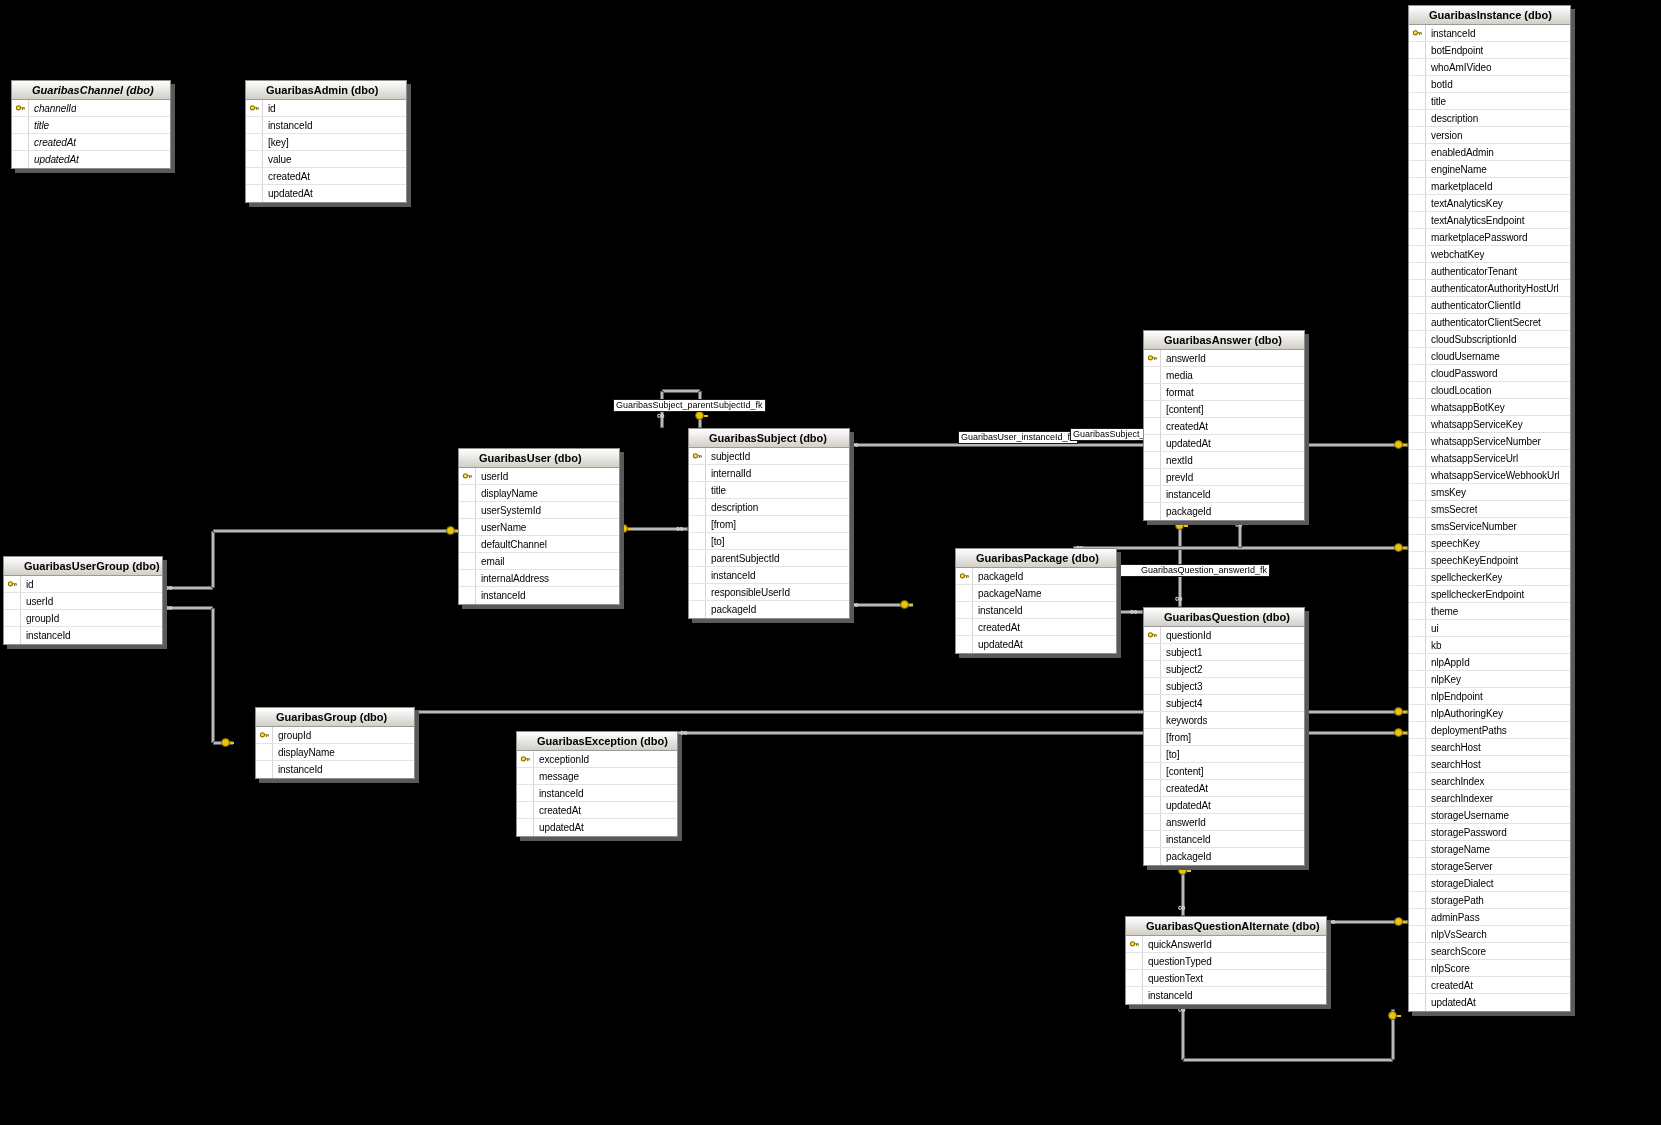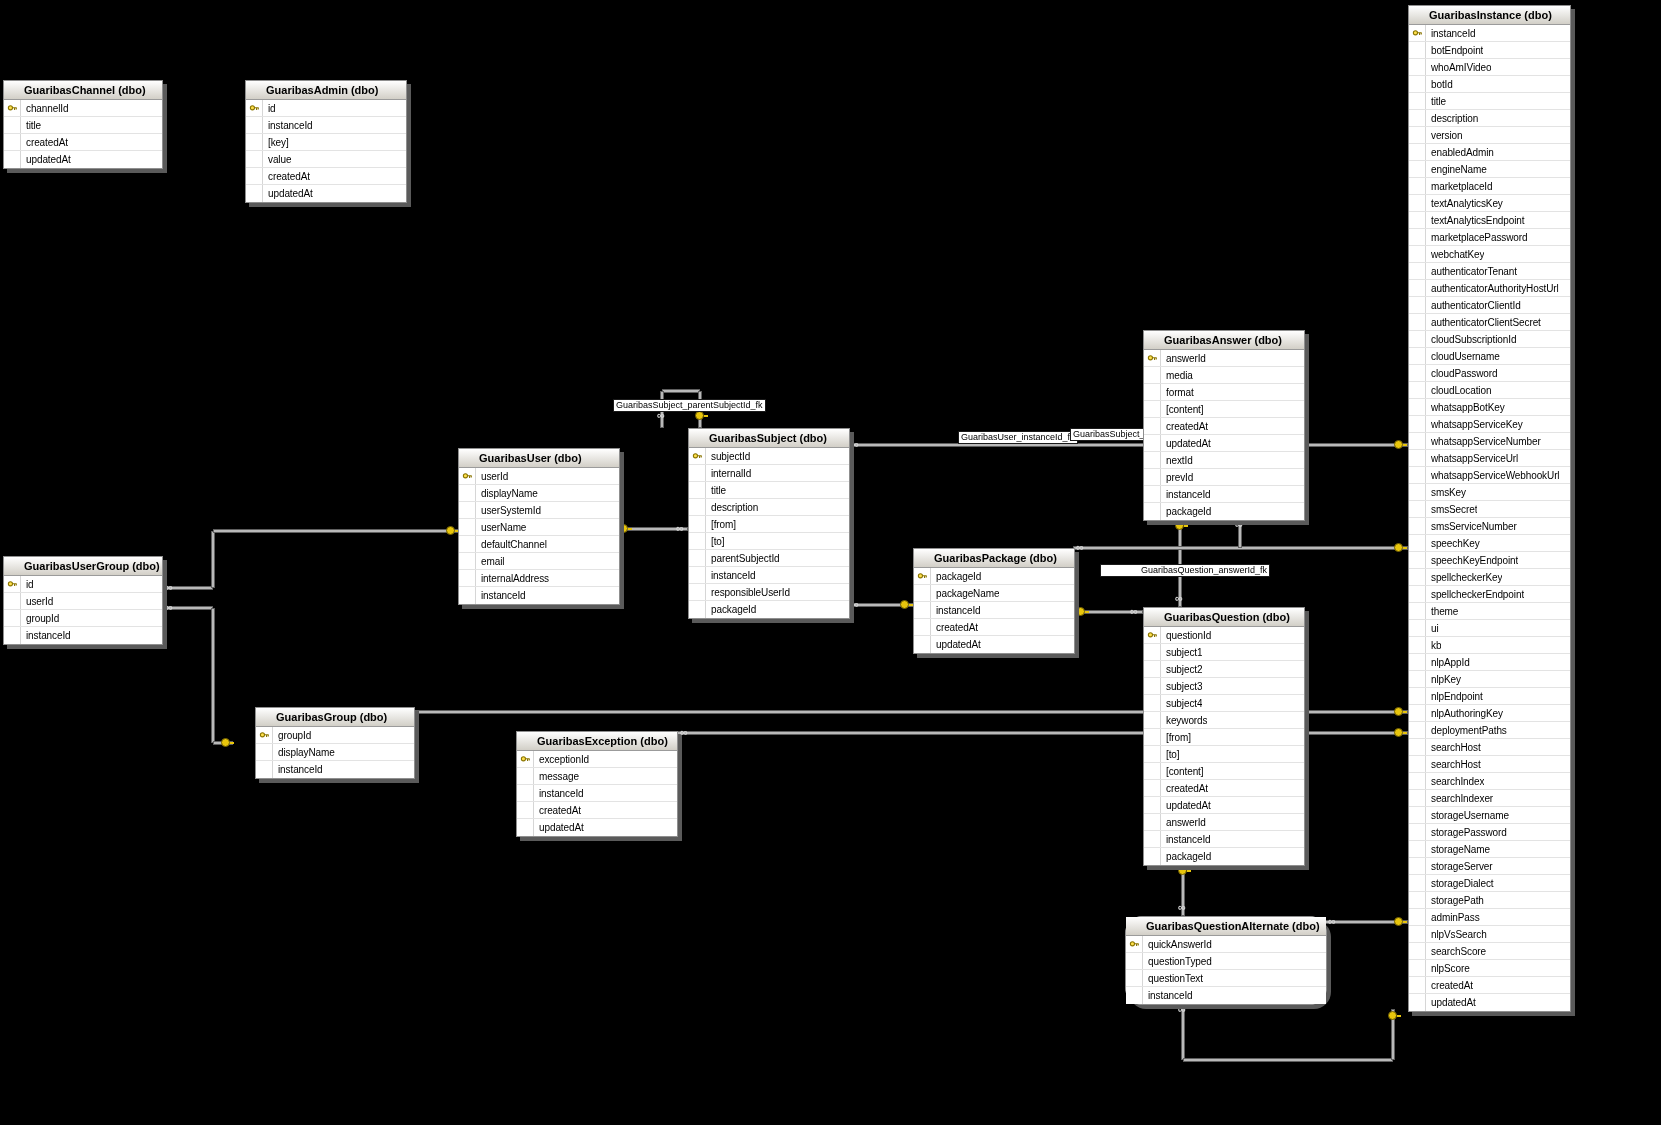--- a/index.html
+++ b/index.html
@@ -79,21 +79,21 @@
     <div class="marker-key" style="left: 1394px; top: 917px;"></div>
     <div class="rel-line" style="left: 1181px; top: 1002px; width: 4px; height: 58px;"></div>
     <div class="rel-line" style="left: 1183px; top: 1058px; width: 210px; height: 4px;"></div>
     <div class="rel-line" style="left: 1391px; top: 1009px; width: 4px; height: 51px;"></div>
     <div class="marker-many" style="left: 1178px; top: 1005px;">∞</div>
     <div class="marker-key" style="left: 1388px; top: 1011px;"></div>
     <div class="rel-label" style="left: 613px; top: 399px;">GuaribasSubject_parentSubjectId_fk</div>
     <div class="rel-label" style="left: 958px; top: 431px;">GuaribasUser_instanceId_fk</div>
     <div class="rel-label" style="left: 1070px; top: 428px;">GuaribasSubject_ins</div>
     <div class="rel-label" style="left: 1100px; top: 564px; padding-left: 40px;">GuaribasQuestion_answerId_fk</div>
-    <div class="db-table" style="left: 3px; top: 80px; width: 158px;">
+    <div class="db-table" style="left: 11px; top: 80px; width: 158px; font-style: italic;">
       <div class="thead">GuaribasChannel (dbo)</div>
       <div class="trow">
         <span class="ticon">
           <svg width="11" height="11" viewBox="0 0 16 16">
             <circle cx="5" cy="7" r="3" fill="#ffe14d" stroke="#8a7400" stroke-width="1.6"></circle>
             <path d="M8 7h6M11 7v3M13.5 7v2.4" stroke="#8a7400" stroke-width="1.6" fill="none"></path>
           </svg>
         </span>
         <span class="tname">channelId</span>
       </div>
@@ -511,21 +511,21 @@
       </div>
       <div class="trow">
         <span class="ticon"></span>
         <span class="tname">instanceId</span>
       </div>
       <div class="trow">
         <span class="ticon"></span>
         <span class="tname">packageId</span>
       </div>
     </div>
-    <div class="db-table" style="left: 913px; top: 548px; width: 160px;">
+    <div class="db-table" style="left: 955px; top: 548px; width: 160px;">
       <div class="thead">GuaribasPackage (dbo)</div>
       <div class="trow">
         <span class="ticon">
           <svg width="11" height="11" viewBox="0 0 16 16">
             <circle cx="5" cy="7" r="3" fill="#ffe14d" stroke="#8a7400" stroke-width="1.6"></circle>
             <path d="M8 7h6M11 7v3M13.5 7v2.4" stroke="#8a7400" stroke-width="1.6" fill="none"></path>
           </svg>
         </span>
         <span class="tname">packageId</span>
       </div>
@@ -675,21 +675,21 @@
       </div>
       <div class="trow">
         <span class="ticon"></span>
         <span class="tname">createdAt</span>
       </div>
       <div class="trow">
         <span class="ticon"></span>
         <span class="tname">updatedAt</span>
       </div>
     </div>
-    <div class="db-table" style="left: 1125px; top: 916px; width: 200px; border-radius: 17px;">
+    <div class="db-table" style="left: 1125px; top: 916px; width: 200px;">
       <div class="thead">GuaribasQuestionAlternate (dbo)</div>
       <div class="trow">
         <span class="ticon">
           <svg width="11" height="11" viewBox="0 0 16 16">
             <circle cx="5" cy="7" r="3" fill="#ffe14d" stroke="#8a7400" stroke-width="1.6"></circle>
             <path d="M8 7h6M11 7v3M13.5 7v2.4" stroke="#8a7400" stroke-width="1.6" fill="none"></path>
           </svg>
         </span>
         <span class="tname">quickAnswerId</span>
       </div>

